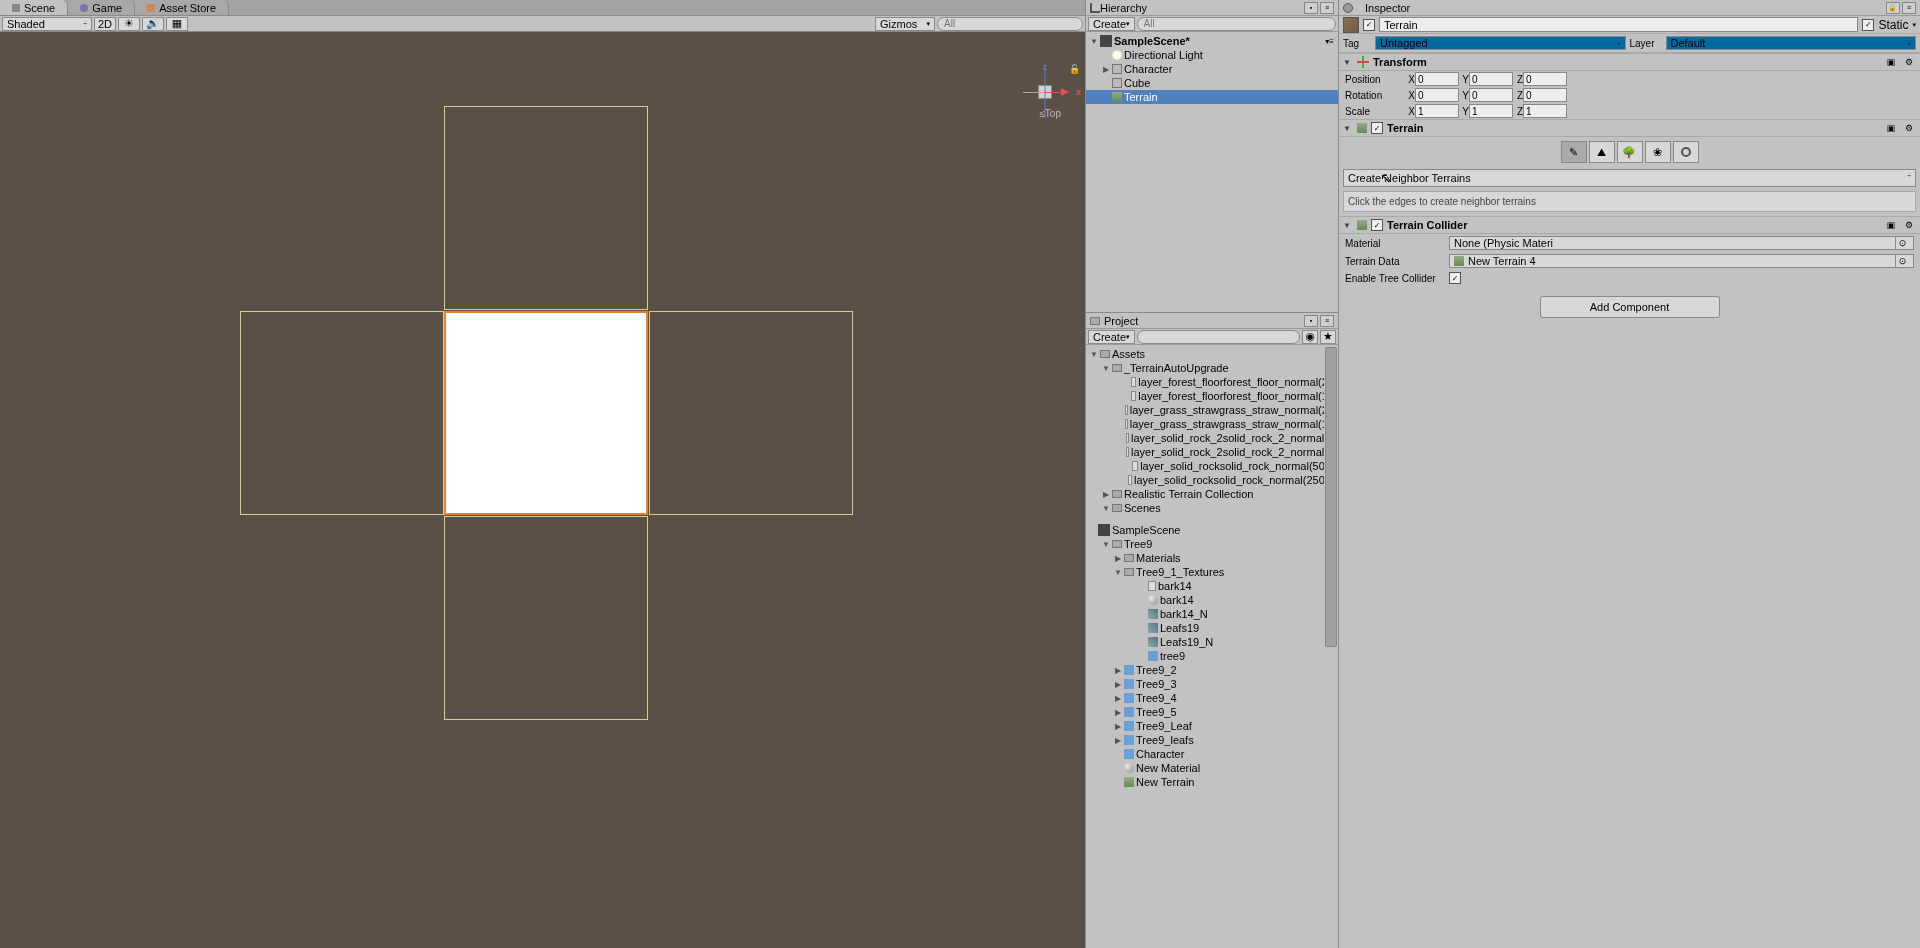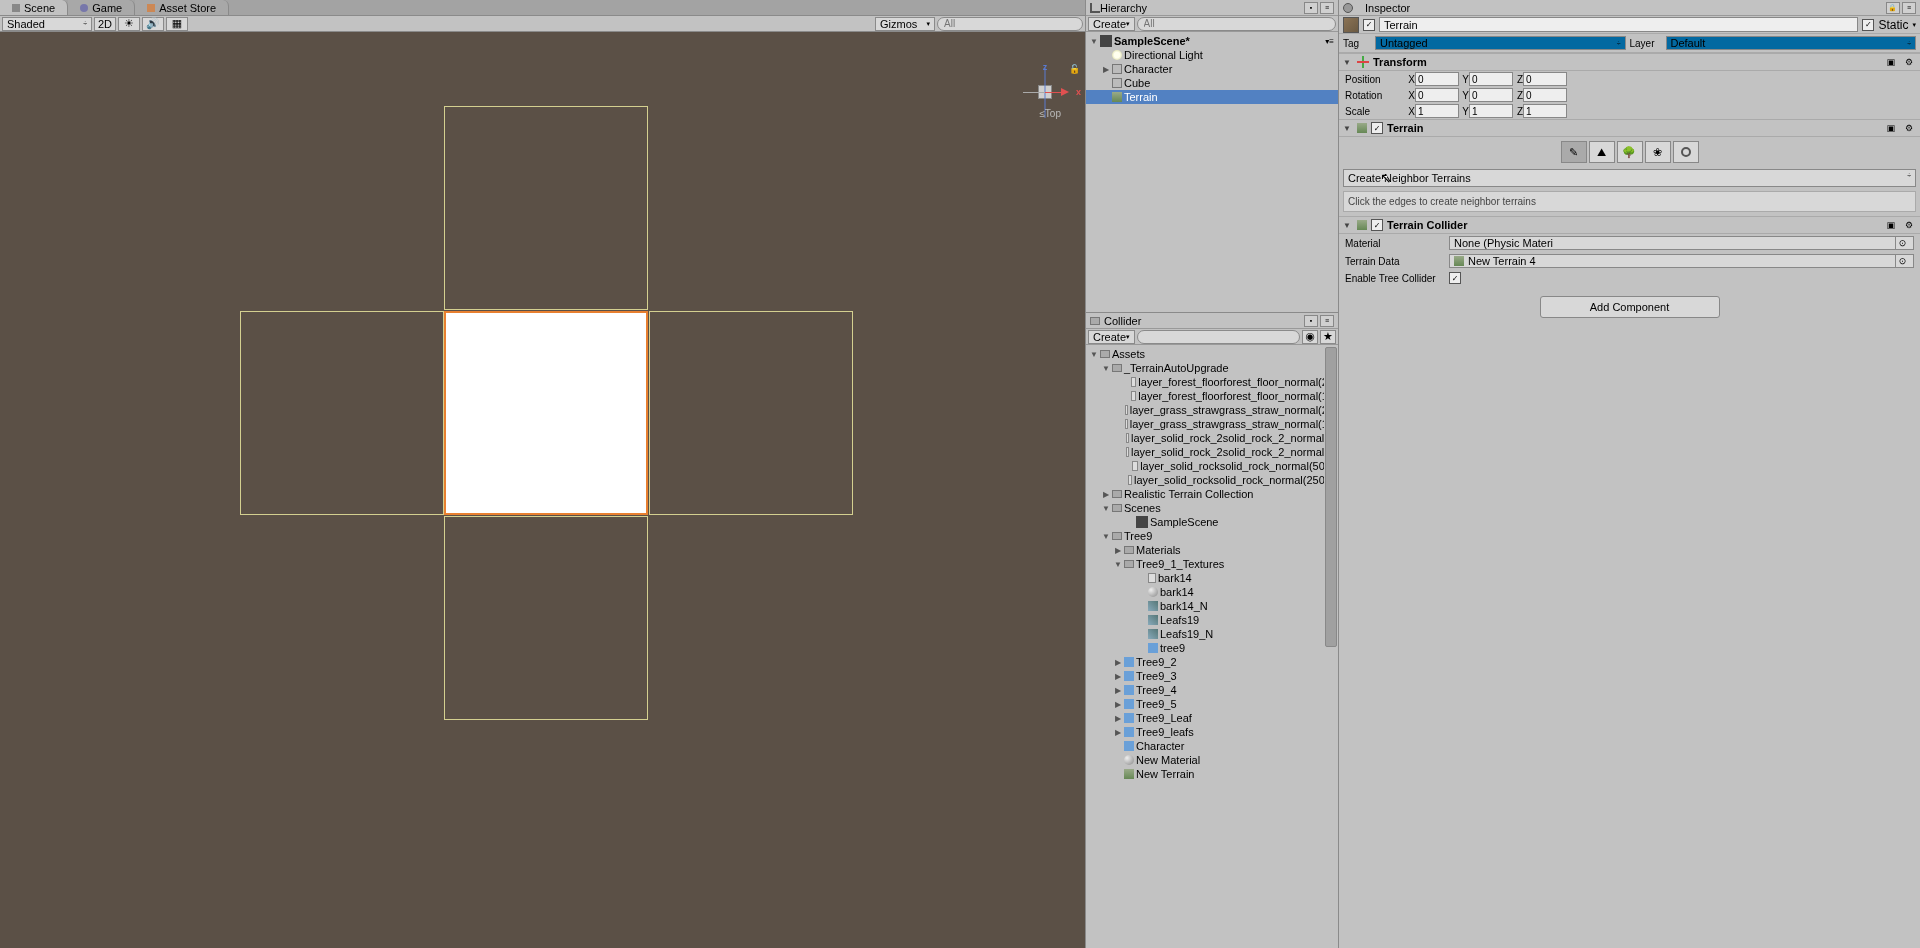--- a/index.html
+++ b/index.html
@@ -217,21 +217,21 @@
       </div>
       <div class="tree-item selected" style="padding-left:26px">
         <span class="ico-terrain tree-icon"></span>
         <span class="tree-label">Terrain</span>
       </div>
     </div>
 
     <div class="project-panel">
       <div class="panel-header">
         <span class="ico-folder"></span>
-        <span class="panel-title" style="margin-left:4px">Collider</span>
+        <span class="panel-title" style="margin-left:4px">Project</span>
         <div class="panel-controls">
             <span class="panel-ctrl">▪</span>
             <span class="panel-ctrl">≡</span>
           </div>
       </div>
       <div class="hierarchy-toolbar">
         <div class="create-btn">
             <span>Create</span> 
             <span style="font-size:7px">▾</span>
           </div>
@@ -294,21 +294,21 @@
             <div class="tree-item" style="padding-left: 14px;">
               <span class="tree-toggle">▶</span>
               <span class="ico-folder tree-icon"></span>
               <span class="tree-label">Realistic Terrain Collection</span>
             </div>
             <div class="tree-item" style="padding-left: 14px;">
               <span class="tree-toggle">▼</span>
               <span class="ico-folder tree-icon"></span>
               <span class="tree-label">Scenes</span>
             </div>
-            <div class="tree-item" style="padding-left: 38px;">
+            <div class="tree-item" style=" margin-top: 8px;">
               <span class="tree-toggle"></span>
               <span class="ico-unity tree-icon"></span>
               <span class="tree-label">SampleScene</span>
             </div>
             <div class="tree-item" style="padding-left: 14px;">
               <span class="tree-toggle">▼</span>
               <span class="ico-folder tree-icon"></span>
               <span class="tree-label">Tree9</span>
             </div>
             <div class="tree-item" style="padding-left: 26px;">

